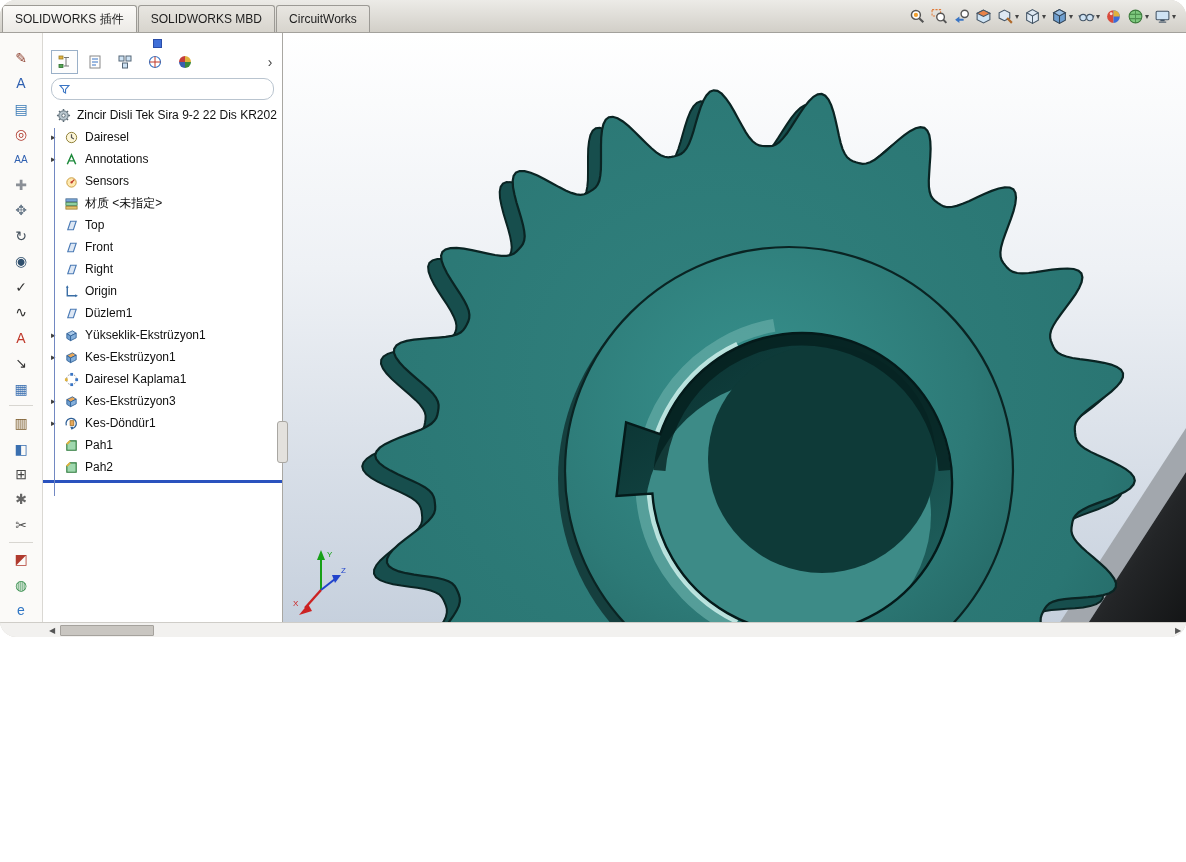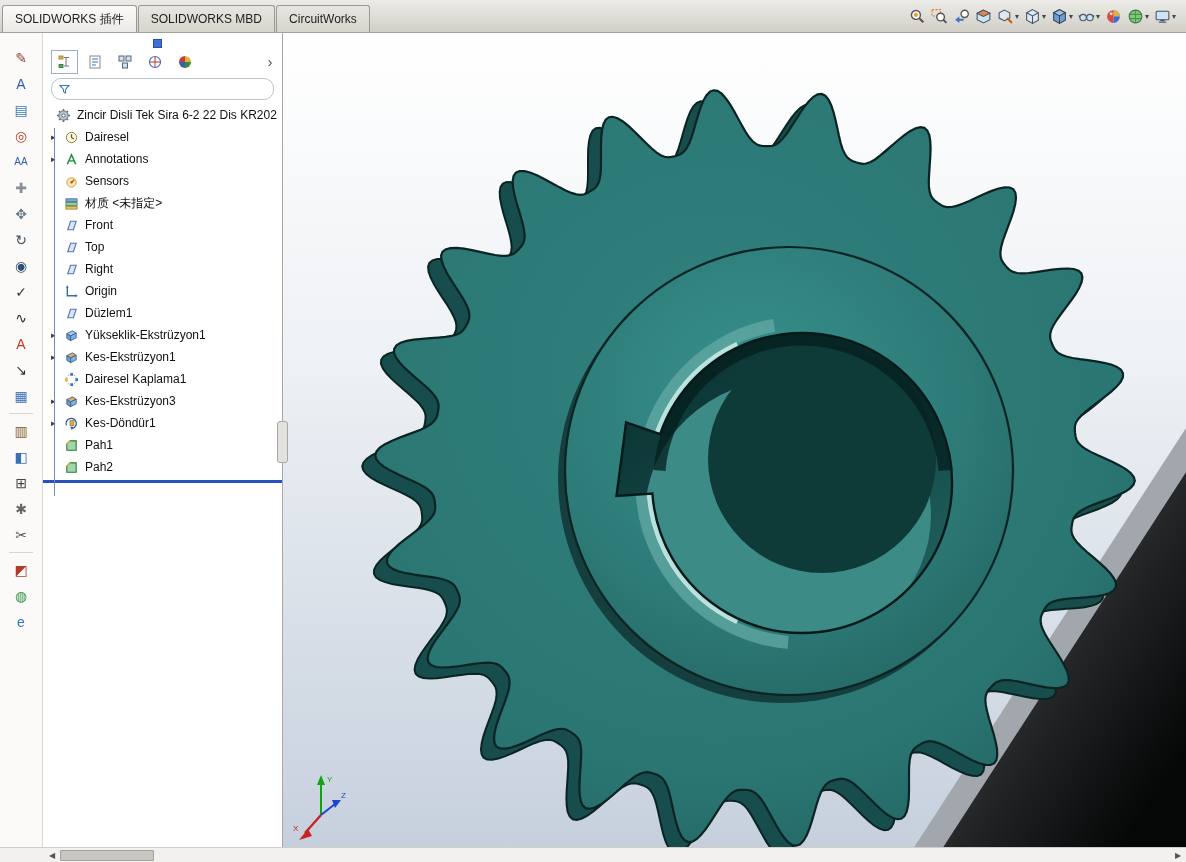--- a/index.html
+++ b/index.html
@@ -1,17 +1,17 @@
 <!DOCTYPE html>
 <html><head>
 <meta charset="utf-8">
 <style>
   html,body{margin:0;padding:0;}
-  .app{position:relative;width:1186px;height:862px;background:#d6d3cd;
-       font-family:"Liberation Sans",sans-serif;overflow:hidden;user-select:none;}
+  .app{position:relative;width:1186px;height:637px;background:#d6d3cd;
+       font-family:"Liberation Sans",sans-serif;overflow:hidden;user-select:none;border-radius:16px;}
 
   
   .top-bar{position:absolute;top:0;left:0;right:0;height:32px;
            background:linear-gradient(#ecebe7,#d2cfc8);border-bottom:1px solid #a3a19c;
            display:flex;align-items:flex-end;z-index:20;}
   .tabs{display:flex;margin-left:2px;height:27px;}
   .tab{display:flex;align-items:center;padding:0 12px;font-size:12px;color:#1d1d1d;
        background:linear-gradient(#e8e6e1,#d7d4cd);border:1px solid #9c9a95;border-bottom:none;
        border-radius:3px 3px 0 0;margin-right:1px;white-space:nowrap;cursor:default;}
   .tab.active{background:linear-gradient(#fbfaf8,#eceae6);}
@@ -269,21 +269,21 @@
                     <line x1="13" y1="8" x2="15" y2="8"></line>
                     <line x1="3.2" y1="3.2" x2="4.6" y2="4.6"></line>
                     <line x1="11.4" y1="11.4" x2="12.8" y2="12.8"></line>
                     <line x1="3.2" y1="12.8" x2="4.6" y2="11.4"></line>
                     <line x1="11.4" y1="4.6" x2="12.8" y2="3.2"></line>
                   </g>
                   <circle cx="8" cy="8" r="5" fill="#b9c6ce" stroke="#5a6a74"></circle>
                   <circle cx="8" cy="8" r="1.8" fill="#fff" stroke="#5a6a74"></circle>
                 </svg>
               </span>
-              <span class="tlabel">Zincir Disli Tek Sira 6-2 22 Dis KR202</span>
+              <span class="tlabel">Zincir Disli Tek Sira 9-2 22 Dis KR202</span>
             </div>
             <div class="tree-row">
               <span class="arrow">▸</span>
               <span class="ticon">
                 <svg width="15" height="15" viewBox="0 0 16 16">
                   <circle cx="8" cy="8" r="5.5" fill="#fdf6d8" stroke="#8a7a30"></circle>
                   <path d="M8 4.5 V8 L10.5 9.5" stroke="#555" fill="none" stroke-width="1.3"></path>
                 </svg>
               </span>
               <span class="tlabel">Dairesel</span>
@@ -320,30 +320,30 @@
               </span>
               <span class="tlabel">材质 &lt;未指定&gt;</span>
             </div>
             <div class="tree-row">
               <span class="arrow"></span>
               <span class="ticon">
                 <svg width="15" height="15" viewBox="0 0 16 16">
                   <polygon points="4,12.5 7,3.5 13,3.5 10,12.5" fill="rgba(120,160,210,0.25)" stroke="#4a7ab5" stroke-width="1.2"></polygon>
                 </svg>
               </span>
+              <span class="tlabel">Top</span>
+            </div>
+            <div class="tree-row">
+              <span class="arrow"></span>
+              <span class="ticon">
+                <svg width="15" height="15" viewBox="0 0 16 16">
+                  <polygon points="4,12.5 7,3.5 13,3.5 10,12.5" fill="rgba(120,160,210,0.25)" stroke="#4a7ab5" stroke-width="1.2"></polygon>
+                </svg>
+              </span>
               <span class="tlabel">Front</span>
-            </div>
-            <div class="tree-row">
-              <span class="arrow"></span>
-              <span class="ticon">
-                <svg width="15" height="15" viewBox="0 0 16 16">
-                  <polygon points="4,12.5 7,3.5 13,3.5 10,12.5" fill="rgba(120,160,210,0.25)" stroke="#4a7ab5" stroke-width="1.2"></polygon>
-                </svg>
-              </span>
-              <span class="tlabel">Top</span>
             </div>
             <div class="tree-row">
               <span class="arrow"></span>
               <span class="ticon">
                 <svg width="15" height="15" viewBox="0 0 16 16">
                   <polygon points="4,12.5 7,3.5 13,3.5 10,12.5" fill="rgba(120,160,210,0.25)" stroke="#4a7ab5" stroke-width="1.2"></polygon>
                 </svg>
               </span>
               <span class="tlabel">Right</span>
             </div>

